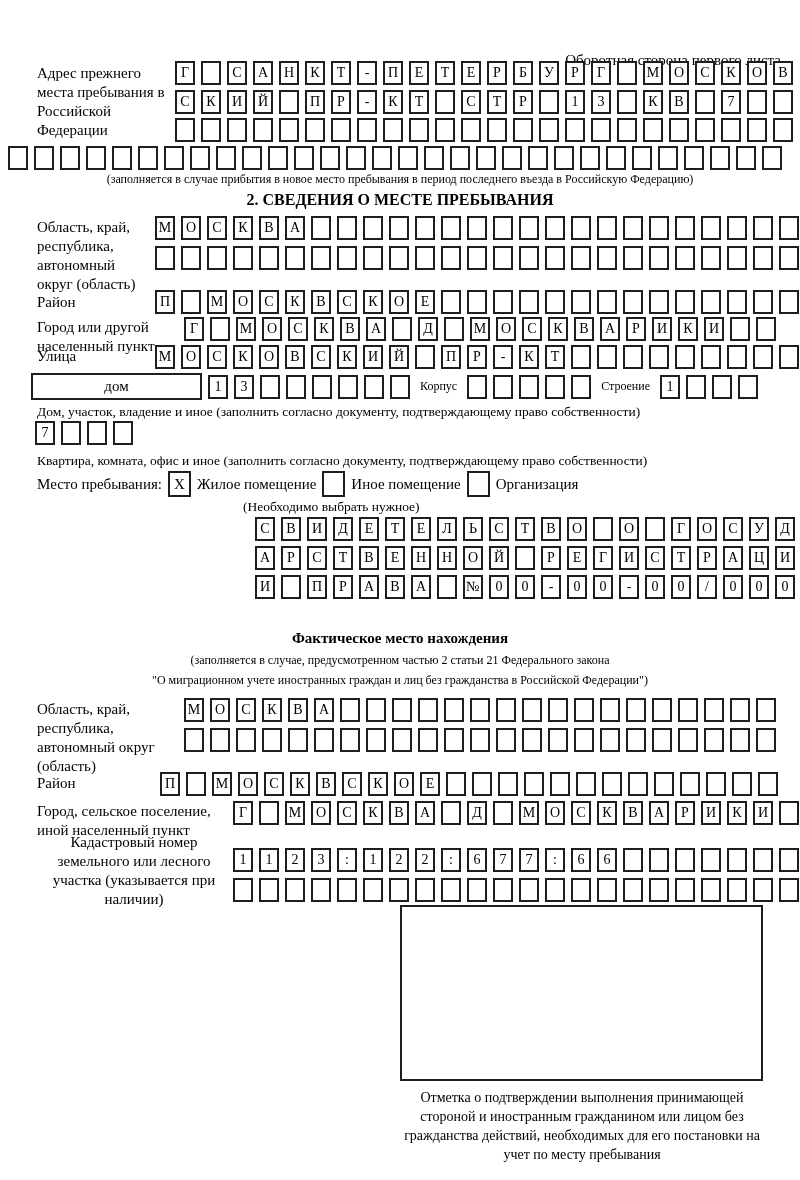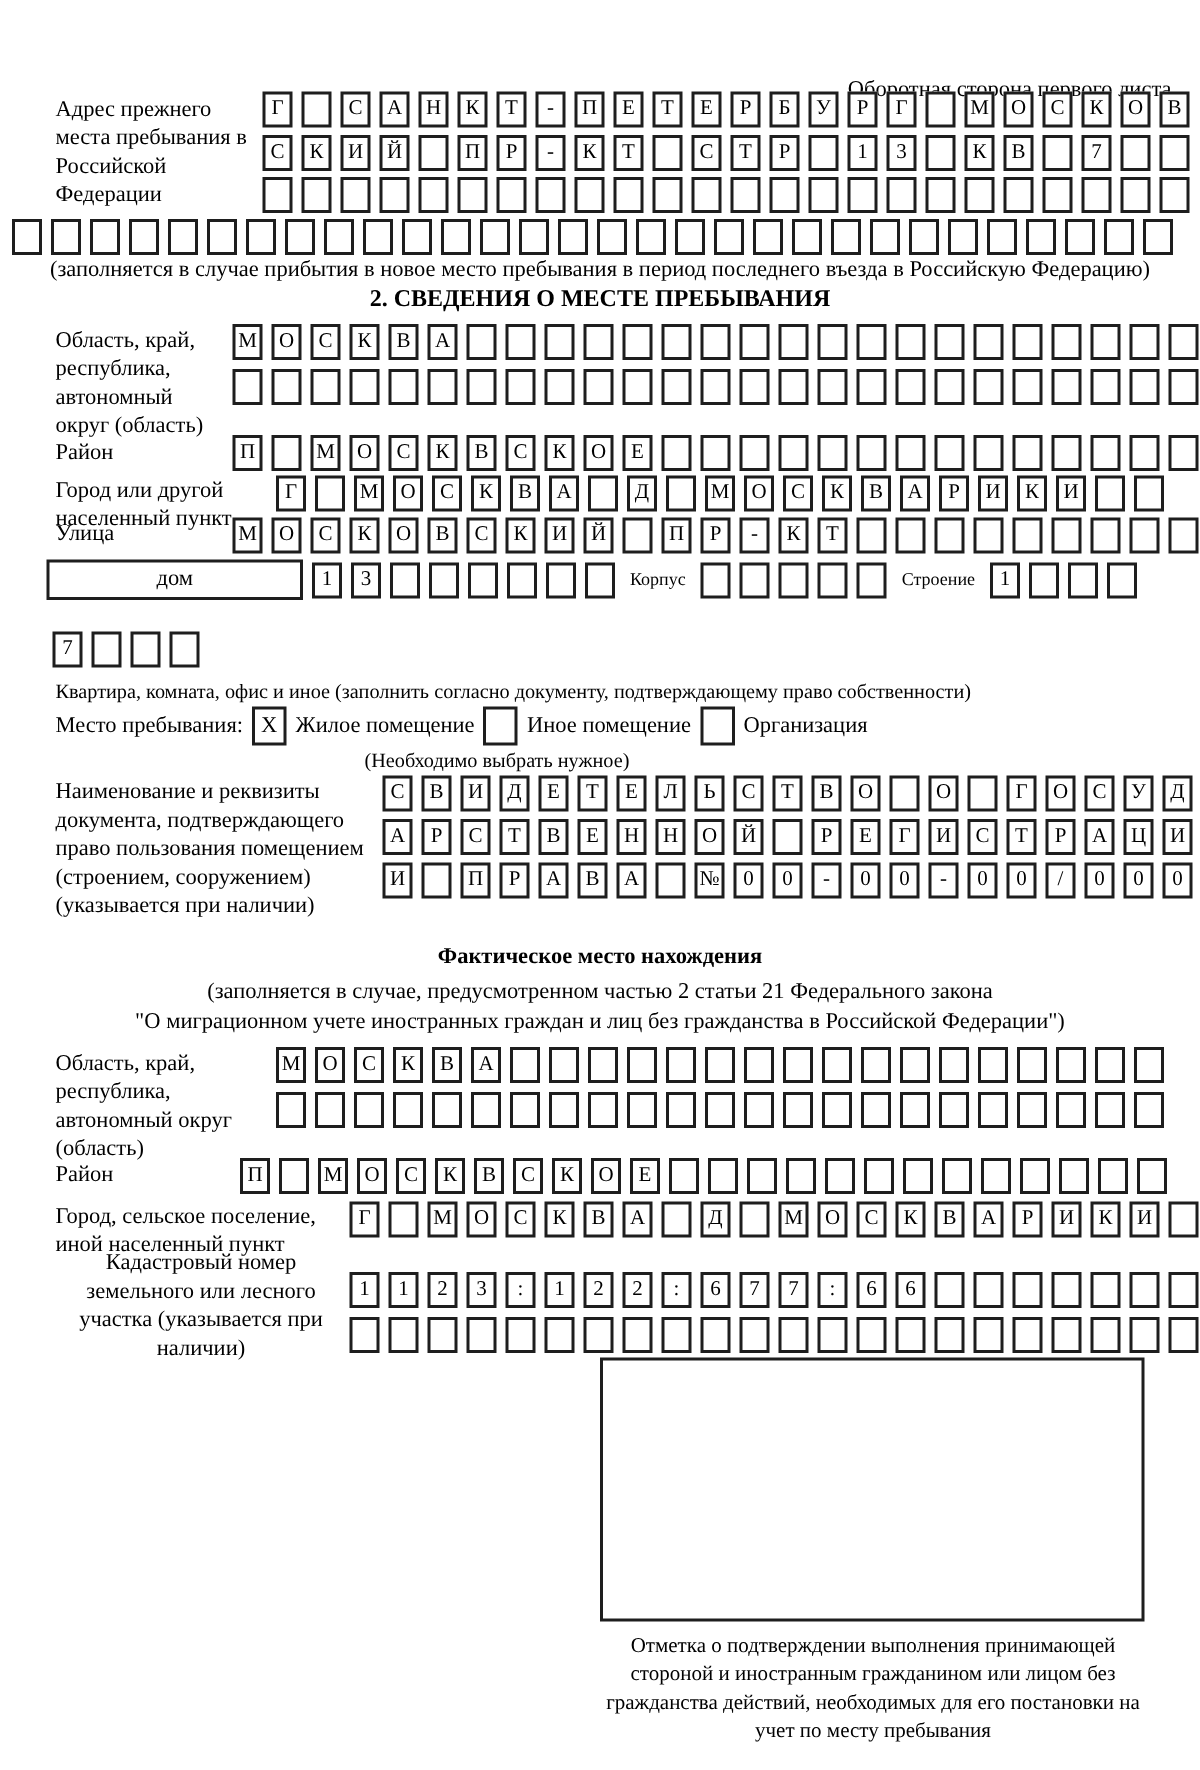--- a/index.html
+++ b/index.html
@@ -13,21 +13,21 @@
   .hdr { font-size:15px; text-align:right; width:100%; padding-right:19px;margin-top:28px; }
   .lbl { font-size:15px; line-height:19px; }
   .cells { display:flex; gap:6px; }
   .cell {
     flex:0 0 20px; width:20px; height:24px;
     border:2px solid #1e1e1e;
     display:flex; align-items:center; justify-content:center;
     font-size:14px; line-height:1; background:#fff;
   }
   .cell.big { flex-basis:23px; width:23px; height:26px; font-size:15px; }
-  .note { font-size:15px; width:100%; text-align:center; }
+  .note { font-size:12px; width:100%; text-align:center; }
   .cap { font-size:13.5px; }
   .title { font-size:16px; font-weight:bold; width:100%; text-align:center; }
   .subtitle { font-size:15px; font-weight:bold; width:100%; text-align:center; }
   .widebox {
     border:2px solid #1e1e1e; height:27px;
     display:flex; align-items:center; justify-content:center;
     font-size:15px; background:#fff;
   }
   .inline-row { display:flex; align-items:center; gap:6px; }
   .inlbl { font-size:12px; white-space:nowrap; padding:0 4px; }
@@ -320,20 +320,21 @@
         <span class="cell"></span>
       </div>
     <span class="inlbl">Строение</span>
     <div class="cells">
         <span class="cell">1</span>
         <span class="cell"></span>
         <span class="cell"></span>
         <span class="cell"></span>
       </div>
   </div>
+  <div class="abs cap" style="top:404px;left:37px;">Дом, участок, владение и иное (заполнить согласно документу, подтверждающему право собственности)</div>
 
   <div class="abs inline-row" style="top:421px;left:31px;">
     <div class="cells" style="margin-left:4px;">
         <span class="cell">7</span>
         <span class="cell"></span>
         <span class="cell"></span>
         <span class="cell"></span>
       </div>
   </div>
   <div class="abs cap" style="top:453px;left:37px;">Квартира, комната, офис и иное (заполнить согласно документу, подтверждающему право собственности)</div>
@@ -342,21 +343,20 @@
     <span>Место пребывания:</span>
     <span class="cell big">X</span>
     <span class="optlbl">Жилое помещение</span>
     <span class="cell big"></span>
     <span class="optlbl">Иное помещение</span>
     <span class="cell big"></span>
     <span class="optlbl">Организация</span>
   </div>
   <div class="abs cap" style="top:499px;left:243px;">(Необходимо выбрать нужное)</div>
 
-  <div class="abs lbl" style="top:519px;left:37px;width:214px;">Наименование и реквизиты документа, подтверждающего право пользования помещением (строением, сооружением) (указывается при наличии)</div>
   <div class="abs cells" style="top:517px;left:255px;">
       <span class="cell">С</span>
       <span class="cell">В</span>
       <span class="cell">И</span>
       <span class="cell">Д</span>
       <span class="cell">Е</span>
       <span class="cell">Т</span>
       <span class="cell">Е</span>
       <span class="cell">Л</span>
       <span class="cell">Ь</span>

